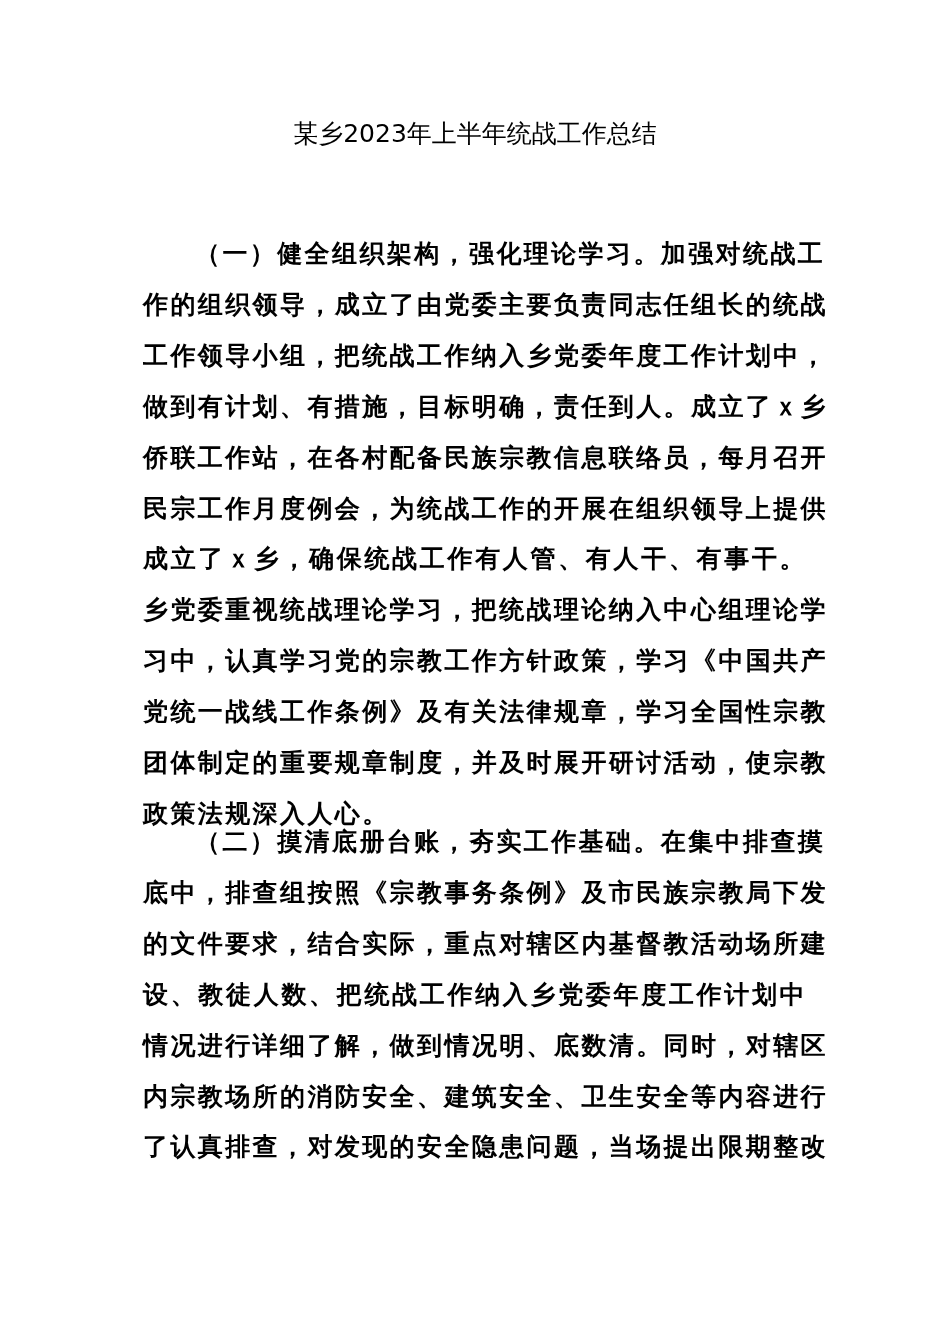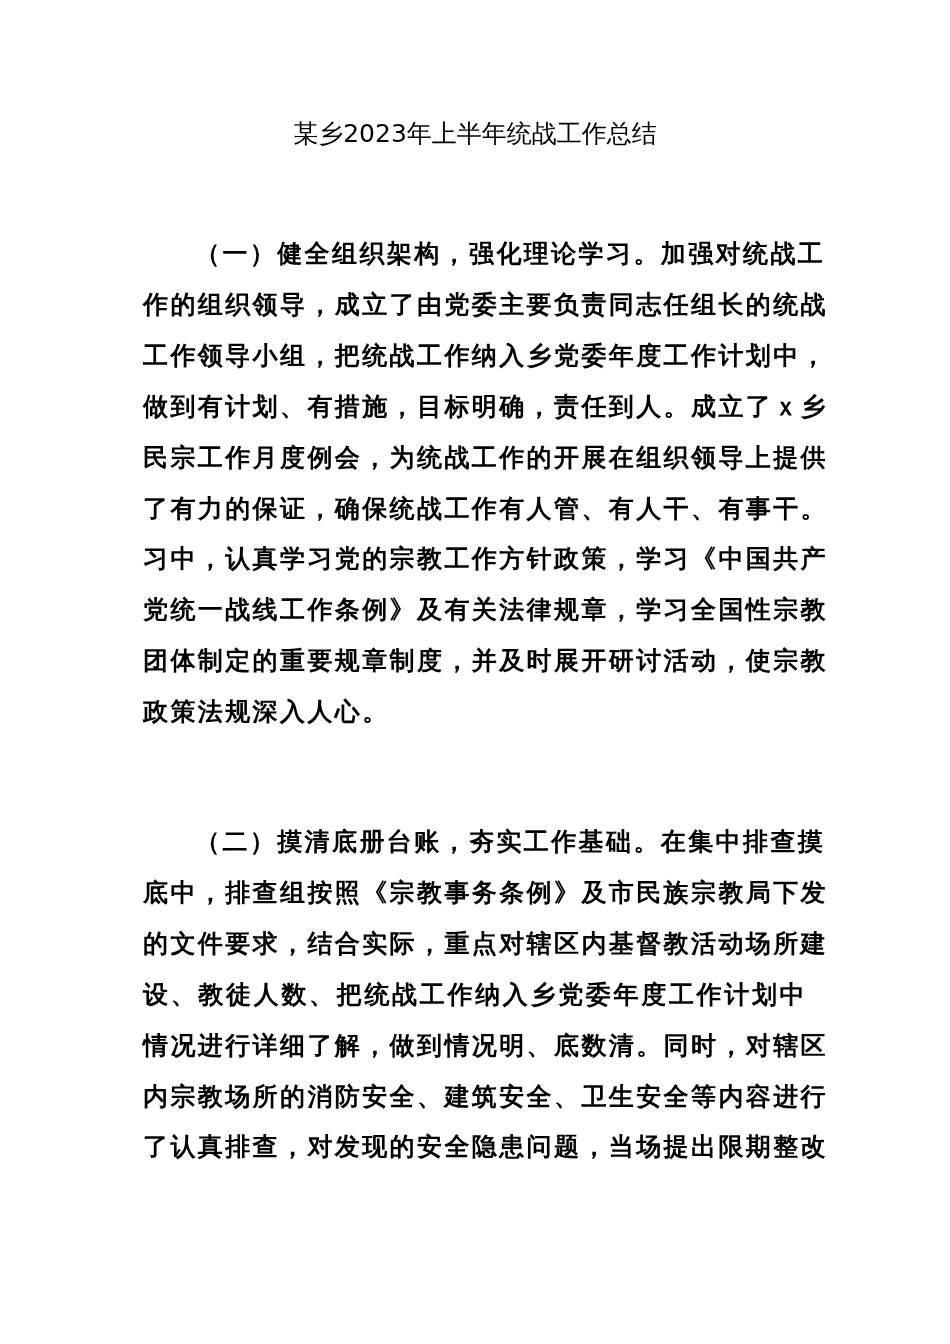--- a/index.html
+++ b/index.html
@@ -21,22 +21,24 @@
 <body>
 
 <div class="page">
   <div class="title">某乡2023年上半年统战工作总结</div>
 
   <div class="para p1">
     <span class="line first">（一）健全组织架构，强化理论学习。加强对统战工</span>
     <span class="line">作的组织领导，成立了由党委主要负责同志任组长的统战</span>
     <span class="line">工作领导小组，把统战工作纳入乡党委年度工作计划中，</span>
     <span class="line">做到有计划、有措施，目标明确，责任到人。成立了ｘ乡</span>
+    <span class="line">侨联工作站，在各村配备民族宗教信息联络员，每月召开</span>
     <span class="line">民宗工作月度例会，为统战工作的开展在组织领导上提供</span>
-    <span class="line">了有力的保证，确保统战工作有人管、有人干、有事干。</span>
+    <span class="line">成立了ｘ乡，确保统战工作有人管、有人干、有事干。</span>
+    <span class="line">乡党委重视统战理论学习，把统战理论纳入中心组理论学</span>
     <span class="line">习中，认真学习党的宗教工作方针政策，学习《中国共产</span>
     <span class="line">党统一战线工作条例》及有关法律规章，学习全国性宗教</span>
     <span class="line">团体制定的重要规章制度，并及时展开研讨活动，使宗教</span>
     <span class="line last">政策法规深入人心。</span>
   </div>
 
   <div class="para p2">
     <span class="line first">（二）摸清底册台账，夯实工作基础。在集中排查摸</span>
     <span class="line">底中，排查组按照《宗教事务条例》及市民族宗教局下发</span>
     <span class="line">的文件要求，结合实际，重点对辖区内基督教活动场所建</span>

